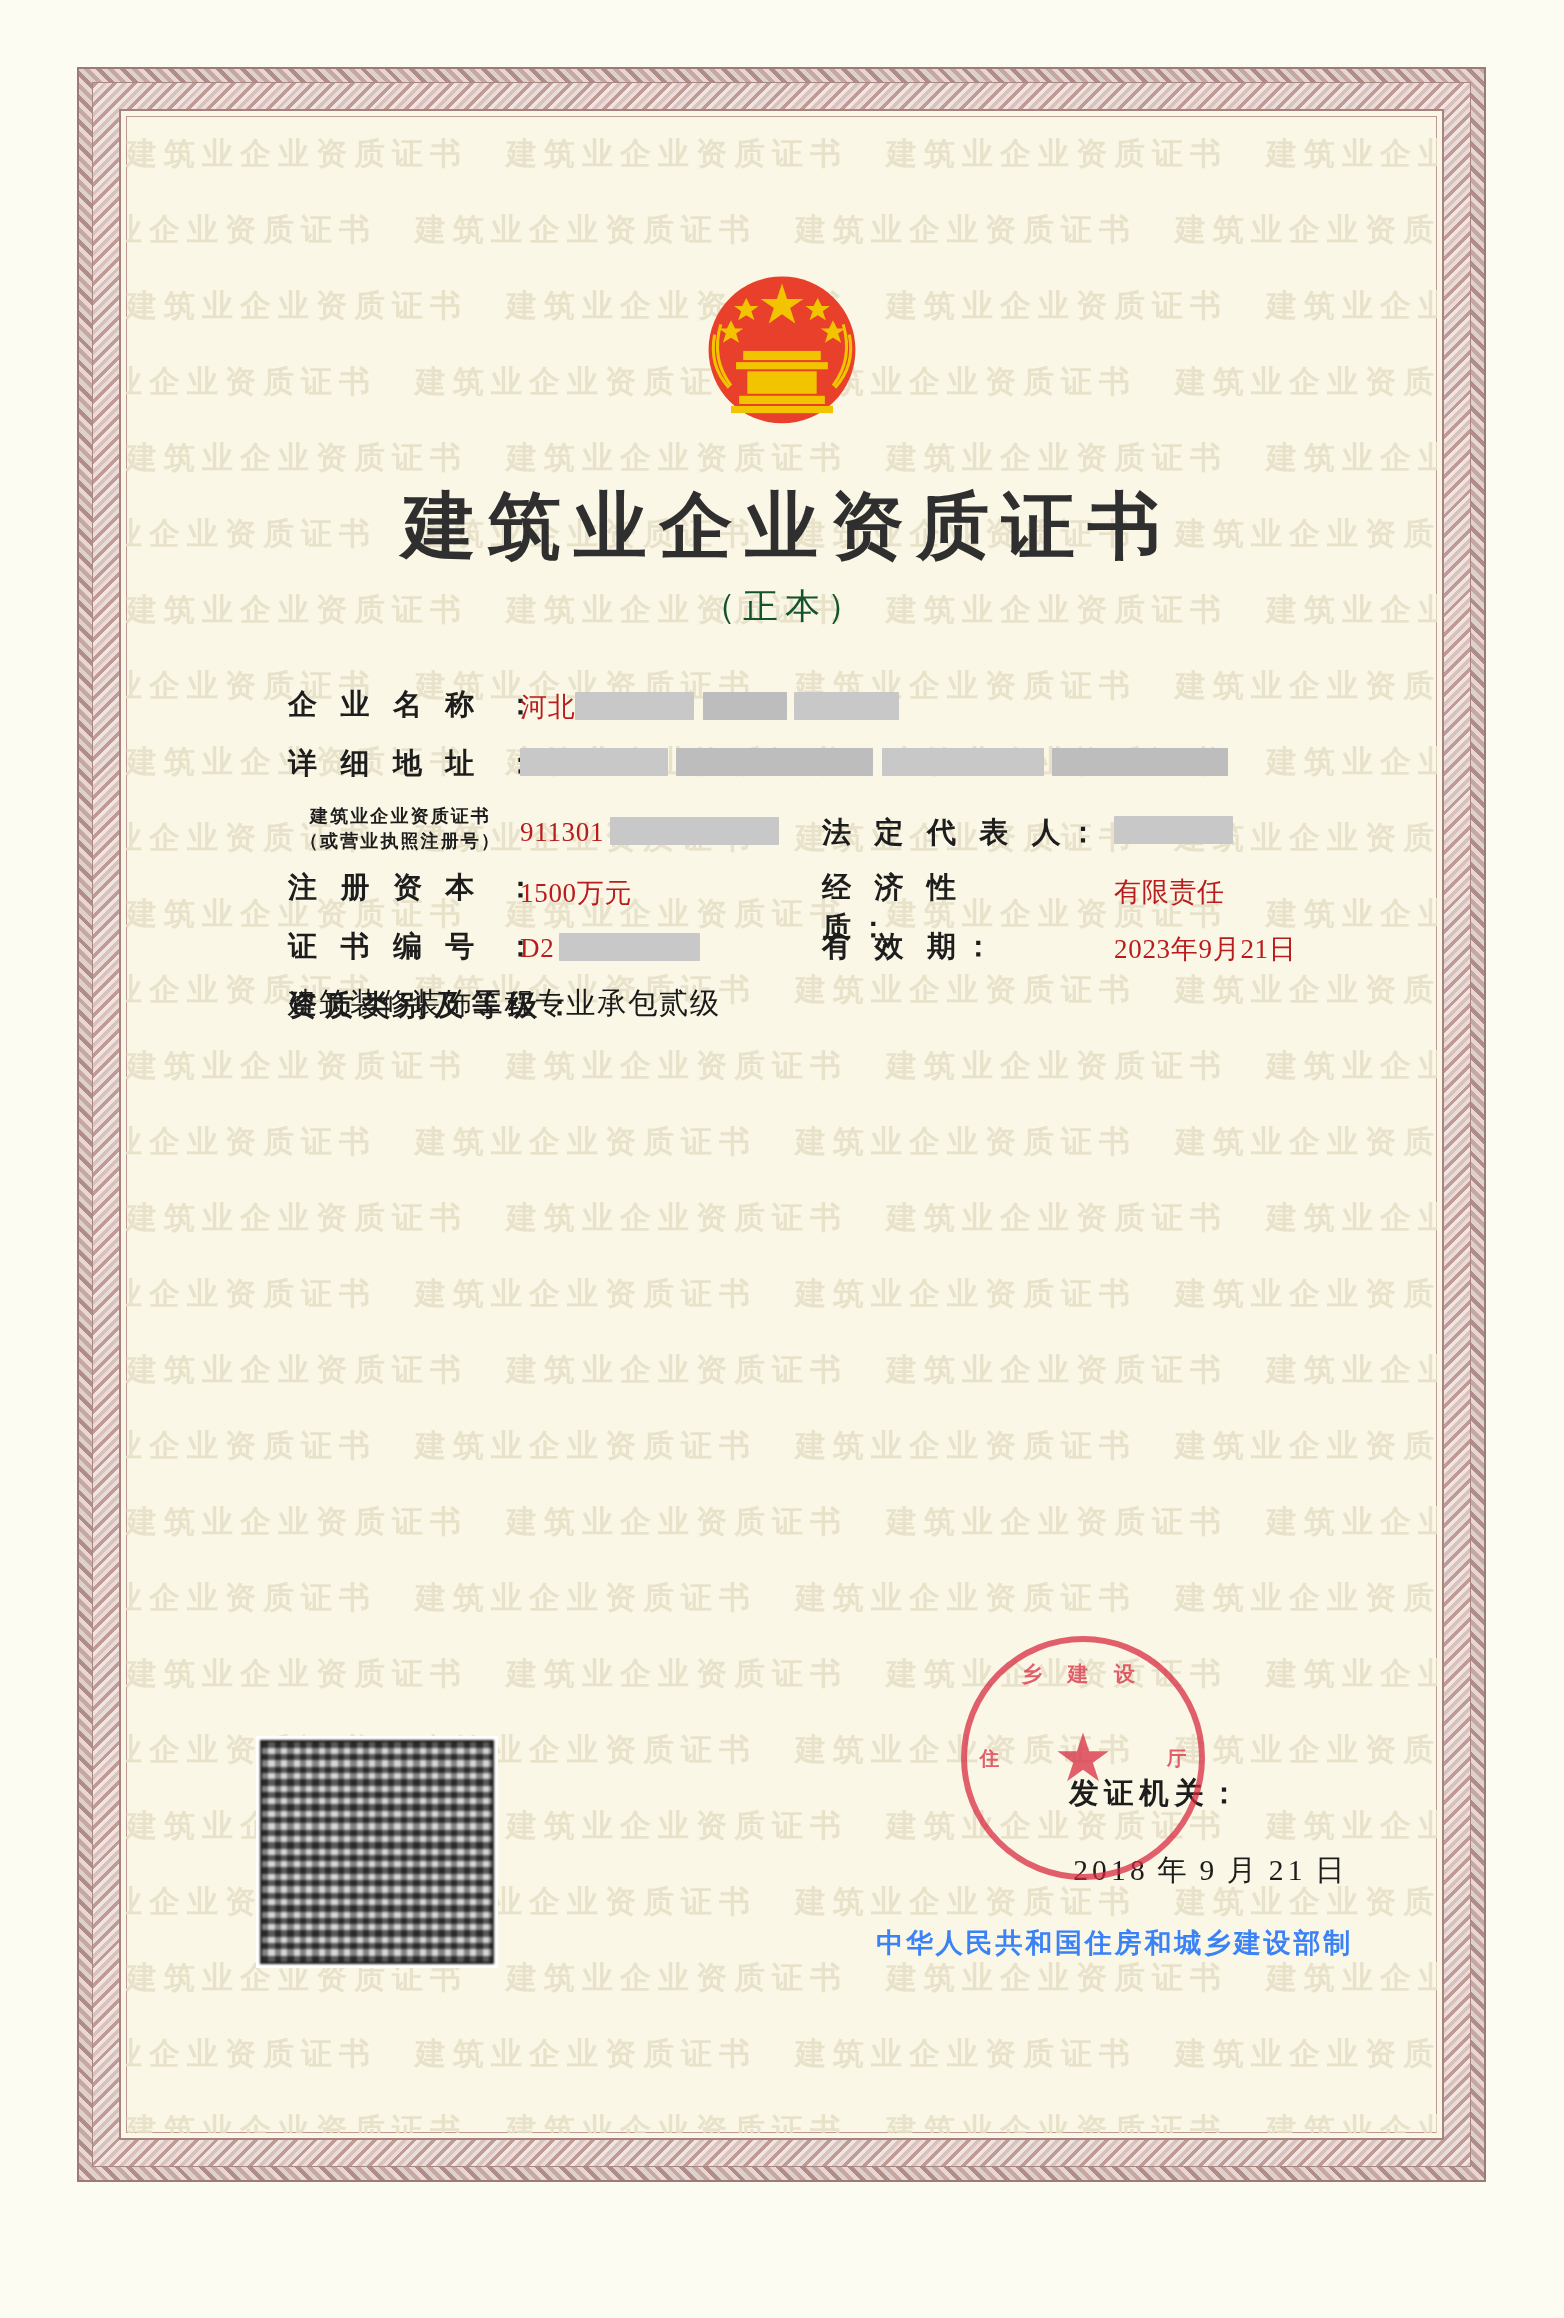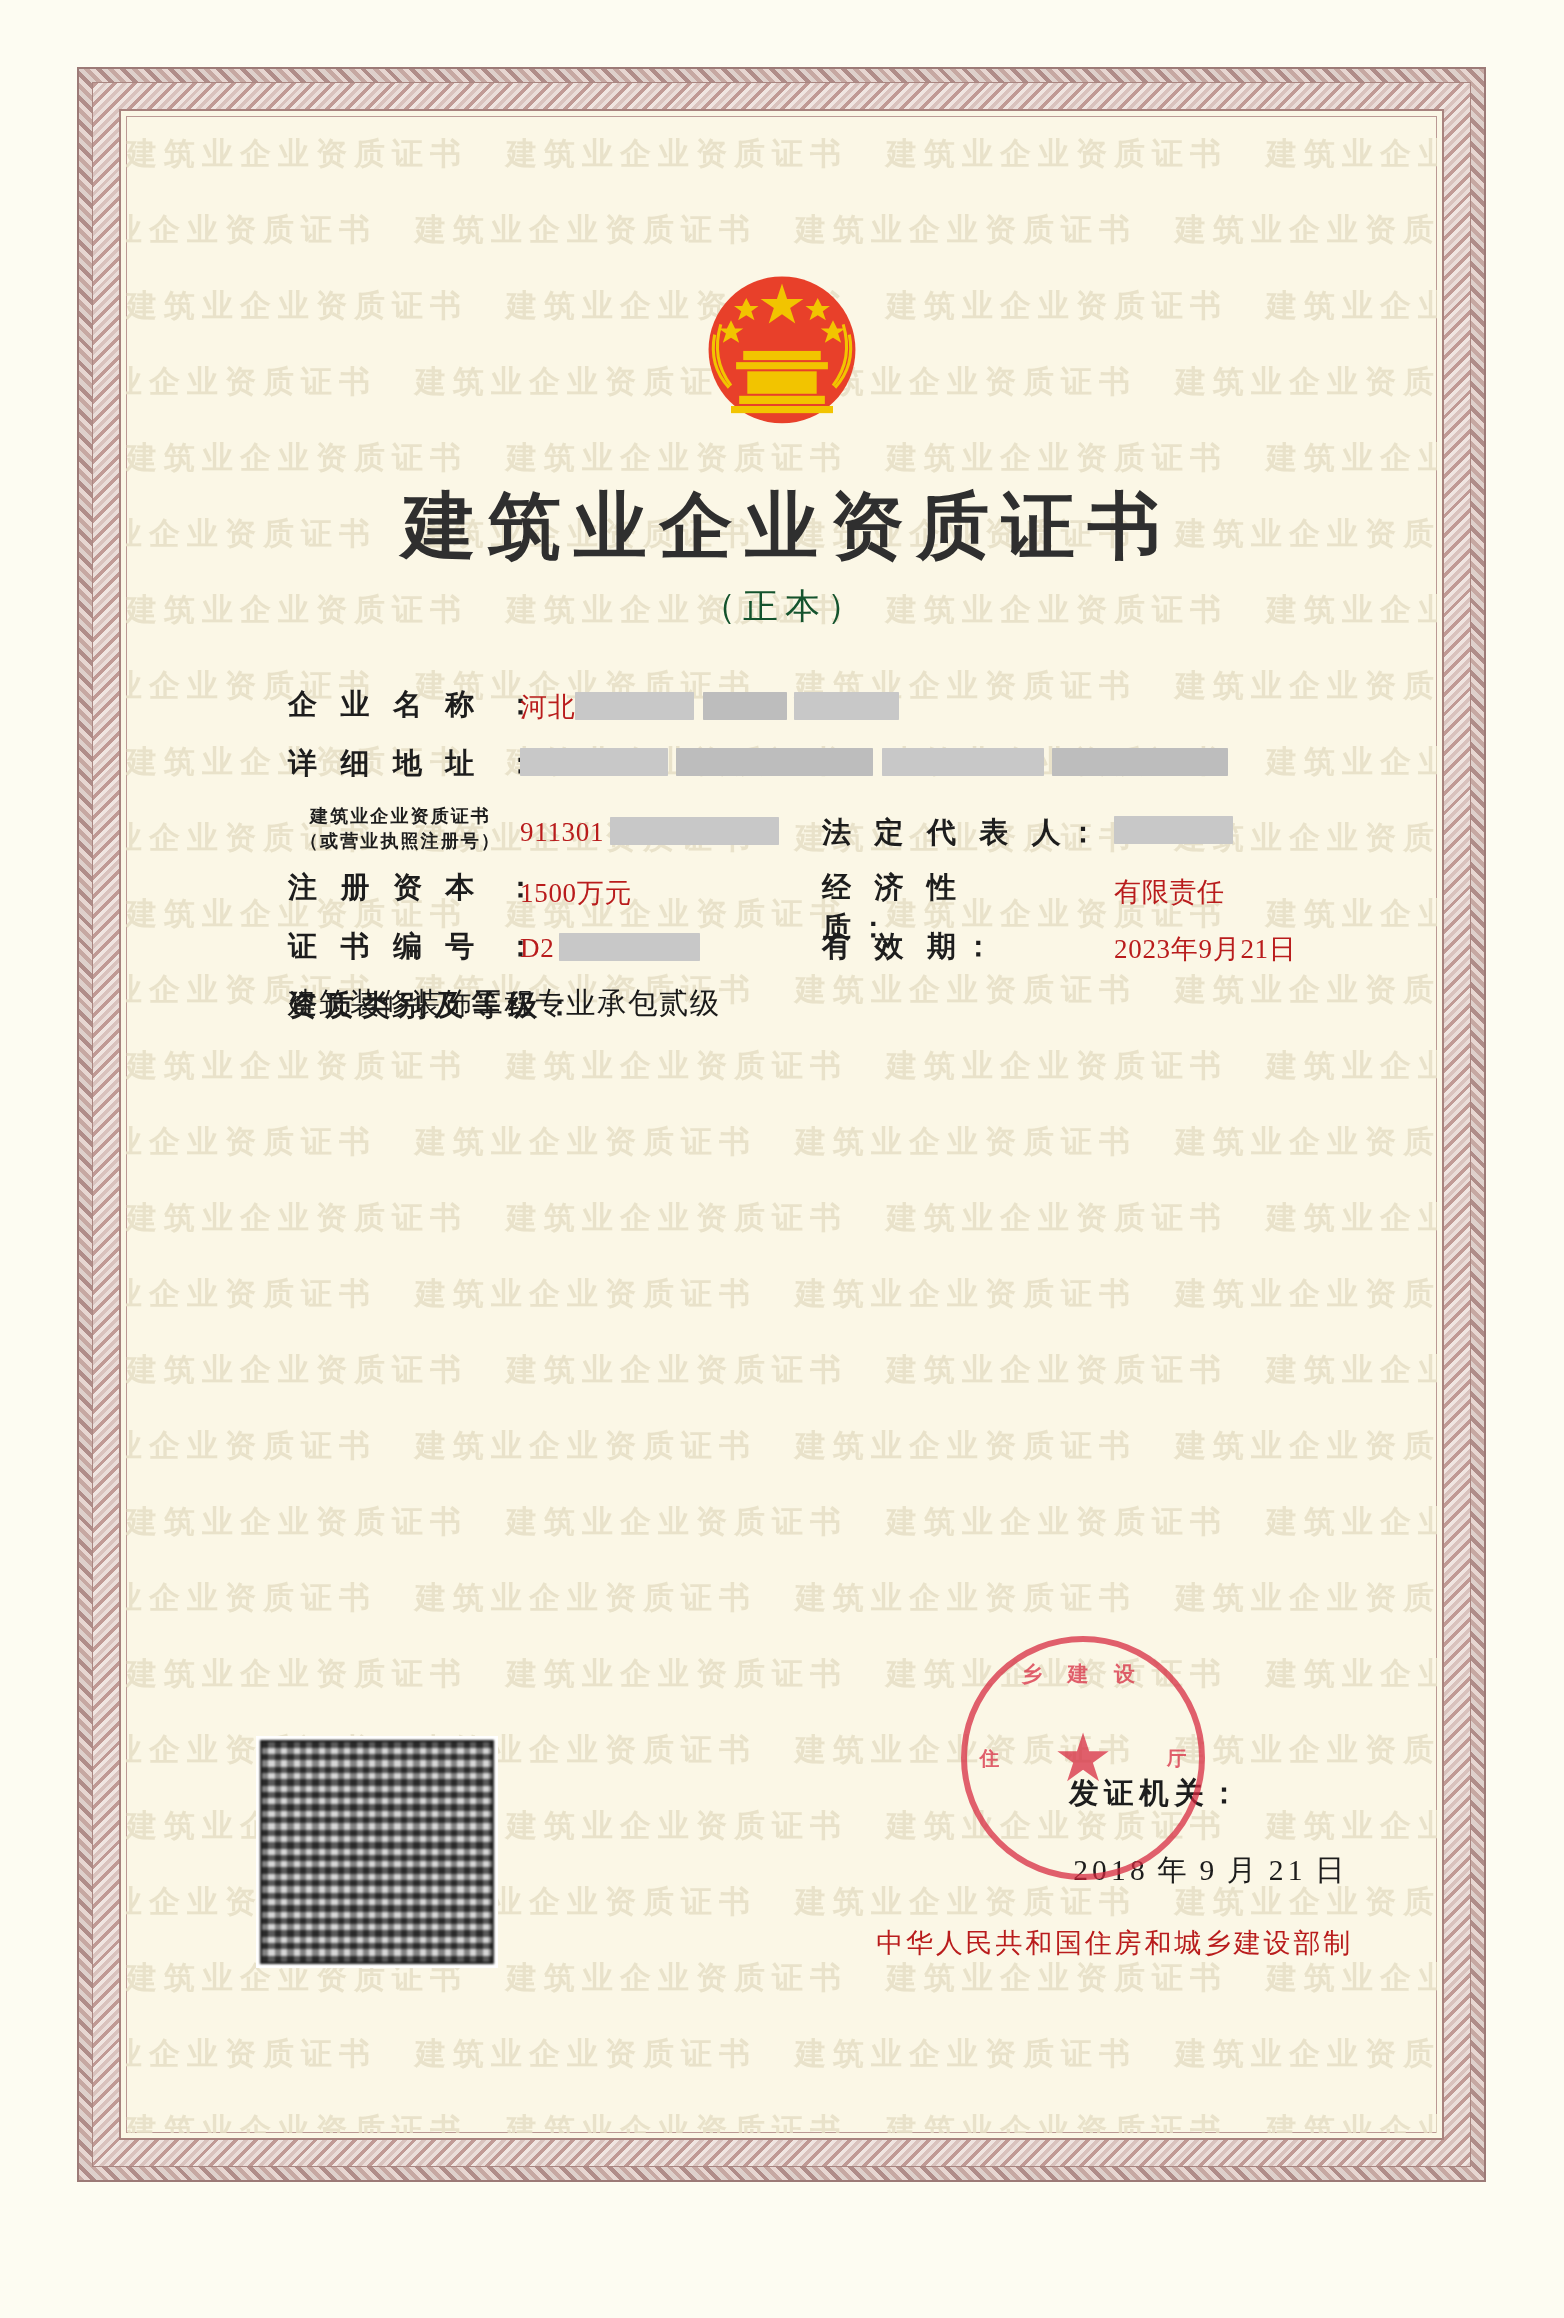--- a/index.html
+++ b/index.html
@@ -265,21 +265,22 @@
   }
   .issue-date span { margin: 0 4.2px; }
 
   .footer-org {
     position: absolute;
     right: 84px;
     bottom: 172px;
     font-family: "Liberation Serif", serif;
     font-size: 27px;
     letter-spacing: 2.8px;
-    color: #b91c1c;
+    color: #3b82f6;
+    font-weight: bold;
   }
 
   
   .seal {
     position: absolute;
     right: 232px;
     bottom: 253px;
     width: 232px;
     height: 232px;
     border: 6.3px solid #d7263d;

